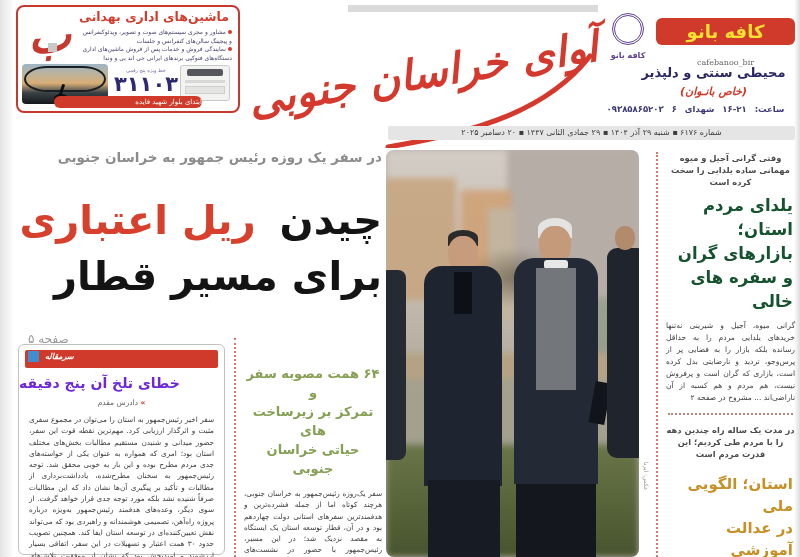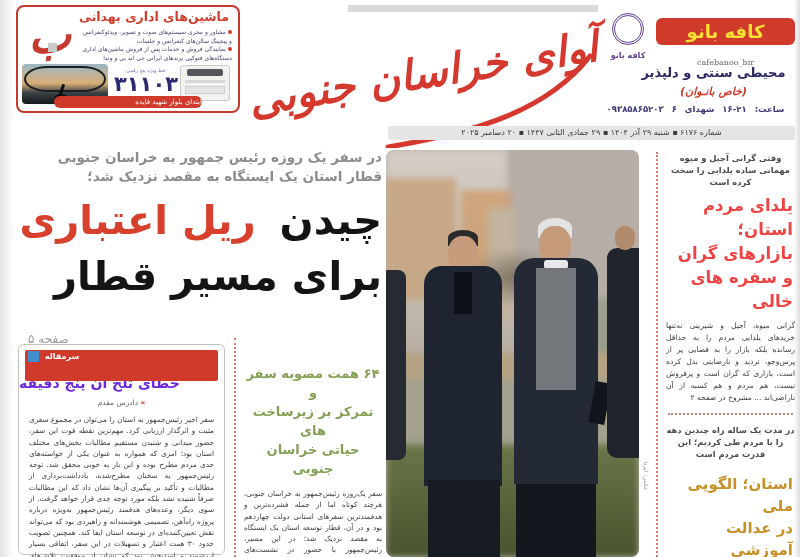--- a/index.html
+++ b/index.html
@@ -78,33 +78,33 @@
   .m2-sweater{left:150px;top:118px;width:40px;height:122px;background:#73777c;}
   .m2-legs{left:130px;top:334px;width:80px;height:73px;background:#14171d;}
   .m2-folder{left:206px;top:232px;width:16px;height:42px;background:#11141a;transform:rotate(10deg);}
   .guardR{right:-8px;top:98px;width:40px;height:210px;background:#20242c;border-radius:10px;}
   .guardR-head{right:4px;top:76px;width:20px;height:24px;background:#b28a6c;border-radius:45%;}
   .photo-credit{left:640px;top:462px;width:10px;font-size:6px;color:#999;writing-mode:vertical-rl;}
 
   
   .rail{left:656px;top:152px;width:139px;height:405px;border-right:none;border-left:2px dotted #d37b6e;padding-left:8px;}
   .kicker-s{font-size:8.3px;line-height:12px;font-weight:bold;color:#4a4a4a;text-align:center;}
-  .t-red{font-size:16.5px;line-height:24px;font-weight:800;color:#ef4444;text-align:right;white-space:pre-line;margin:6px 2px 6px 0;}
+  .t-red{font-size:16.5px;line-height:24px;font-weight:800;color:#14532d;text-align:right;white-space:pre-line;margin:6px 2px 6px 0;}
   .t-gold{font-size:15px;line-height:22px;font-weight:800;color:#c79026;text-align:right;white-space:pre-line;margin:13px 2px 5px 0;}
   .body-s{font-size:7.6px;line-height:12px;color:#3f3f3f;text-align:justify;}
   .dotted-sep{border:none;border-top:2px dotted #b9857a;margin:9px 2px;}
 
   
   .midcol{left:234px;top:338px;width:150px;height:219px;border-left:2px dotted #d37b6e;padding:0 2px 0 8px;}
   .mid-title{margin-top:26px;font-size:13px;line-height:19px;font-weight:800;color:#85a054;text-align:center;white-space:pre-line;}
   .mid-body{margin-top:10px;font-size:7.3px;line-height:11.3px;color:#404040;text-align:justify;}
 
   
   .edit{left:18px;top:344px;width:207px;height:211px;border:1px solid #c2c2c2;border-radius:6px;background:#fff;}
-  .edit-bar{position:absolute;left:6px;right:6px;top:5px;height:31px;background:#d03a2a;border-radius:2px;}
+  .edit-bar{position:absolute;left:6px;right:6px;top:5px;height:18px;background:#d03a2a;border-radius:2px;font-style:italic;}
   .edit-sq{position:absolute;left:3px;top:1px;width:11px;height:11px;background:#3e8ed0;}
   .edit-label{position:absolute;left:20px;top:0;color:#fff;font-size:8px;font-weight:bold;line-height:13px;}
   .edit-title{margin-top:30px;text-align:left;color:#6d28d9;font-size:14px;font-weight:800;}
   .edit-author{margin-top:7px;text-align:center;font-size:7.5px;color:#666;}
   .edit-author .mk{color:#d03a2a;font-weight:bold;}
   .edit-body{padding:7px 10px 0 10px;font-size:7.3px;line-height:11.3px;color:#3c3c3c;text-align:justify;}
 </style>
 </head>
 <body>
 
@@ -154,21 +154,20 @@
     <svg width="372" height="138" viewBox="0 0 372 138">
       <path d="M352,46 C310,100 240,122 150,137" stroke="#d5382d" stroke-width="5" fill="none" stroke-linecap="round"></path>
       <text x="186" y="78" text-anchor="middle" font-size="42" font-style="italic" font-weight="bold" font-family="DejaVu Serif, Liberation Serif, serif" fill="#d5382d" transform="rotate(-9 186 70)">آوای خراسان جنوبی</text>
     </svg>
   </div>
 
   <div class="abs dateline">شماره ۶۱۷۶  ▪  شنبه ۲۹ آذر ۱۴۰۴  ▪  ۲۹ جمادی الثانی ۱۴۴۷  ▪  ۲۰ دسامبر ۲۰۲۵</div>
 
   <div class="abs lead-kicker">
     <div>در سفر یک روزه رئیس جمهور به خراسان جنوبی</div>
-    <div>قطار استان یک ایستگاه به مقصد نزدیک شد؛</div>
   </div>
   <div class="abs lead-headline">
     <div>
       <span class="hl-black">چیدن</span>
       <span class="hl-red">ریل اعتباری</span>
     </div>
     <div>برای مسیر قطار</div>
   </div>
   <div class="abs lead-pref">صفحه ۵</div>
 

